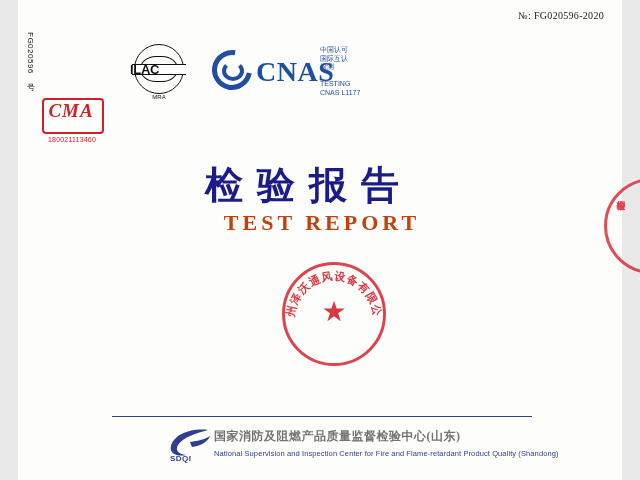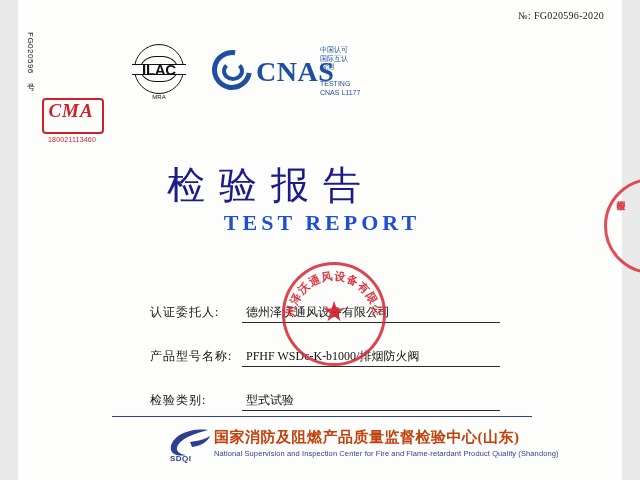--- a/index.html
+++ b/index.html
@@ -135,23 +135,22 @@
     width: 54px; height: 11px;
     background: #fff;
     border-top: 1px solid #111;
     border-bottom: 1px solid #111;
     box-sizing: border-box;
   }
   .ilac .label {
     position: absolute;
     left: 4px; top: 22px;
     width: 58px;
-    text-align: center;
-    font-family: "Liberation Sans", sans-serif;
-    font-size: 15px;
+    font-family: "Liberation Sans", sans-serif;
+    font-size: 13px;
     font-weight: bold;
     color: #111;
     line-height: 11px;
     letter-spacing: -0.3px;
   }
   .ilac .sub {
     position: absolute;
     left: 0; top: 52px;
     width: 66px;
     text-align: center;
@@ -258,35 +257,36 @@
     font-size: 7px;
   }
 
   
   .title-cn {
     position: absolute;
     left: 0; top: 160px;
     width: 528px;
     text-align: center;
     font-family: "Liberation Serif", serif;
-    font-weight: normal;
+    font-weight: bold;
     font-size: 38px;
     color: #1b1b8a;
     letter-spacing: 14px;
     text-indent: 14px;
+    padding-left: 38px;
   }
   .title-en {
     position: absolute;
     left: 0; top: 210px;
     width: 640px;
     text-align: center;
     font-family: "Liberation Serif", serif;
     font-weight: bold;
     font-size: 22px;
-    color: #1d4ed8;
+    color: #c2410c;
     letter-spacing: 4px;
     text-indent: 4px;
   }
 
   
   .fields {
     position: absolute;
     left: 150px;
     top: 300px;
     width: 350px;
@@ -426,23 +426,23 @@
     font-size: 8px;
     font-weight: bold;
     color: #2e3f8f;
     letter-spacing: 0.5px;
   }
   .footer .cn-name {
     position: absolute;
     left: 214px;
     top: 12px;
     font-family: "Liberation Serif", serif;
-    font-size: 15px;
-    font-weight: bold;
-    color: #c2410c;
+    font-size: 12px;
+    font-weight: bold;
+    color: #737373;
     letter-spacing: 0.5px;
     white-space: nowrap;
   }
   .footer .en-name {
     position: absolute;
     left: 214px;
     top: 33px;
     font-family: "Liberation Sans", sans-serif;
     font-size: 7.5px;
     color: #2e3f8f;
@@ -493,41 +493,20 @@
       <div class="en-lines">TESTING
 CNAS L1177</div>
     </div>
 
 
   </div>
 
   <div class="title-cn">检验报告</div>
   <div class="title-en">TEST REPORT</div>
 
-  <div class="fields">
-
-    <div class="field-row">
-      <span class="field-label">认证委托人:</span>
-      <span class="field-value">德州泽沃通风设备有限公司</span>
-      <span class="field-line"></span>
-    </div>
-
-    <div class="field-row">
-      <span class="field-label">产品型号名称:</span>
-      <span class="field-value">PFHF WSDc-K-b1000/排烟防火阀</span>
-      <span class="field-line"></span>
-    </div>
-
-    <div class="field-row">
-      <span class="field-label">检验类别:</span>
-      <span class="field-value">型式试验</span>
-      <span class="field-line"></span>
-    </div>
-
-  </div>
 
   <div class="seal">
     <div class="outer"></div>
     <div class="arc-text">
       <svg viewBox="0 0 104 104" width="104" height="104">
         <defs>
           <path id="arcpath" d="M 12,58 A 40,40 0 1 1 92,58"></path>
         </defs>
         <text><textPath href="#arcpath" startOffset="50%" text-anchor="middle">德州泽沃通风设备有限公司</textPath></text>
       </svg>

